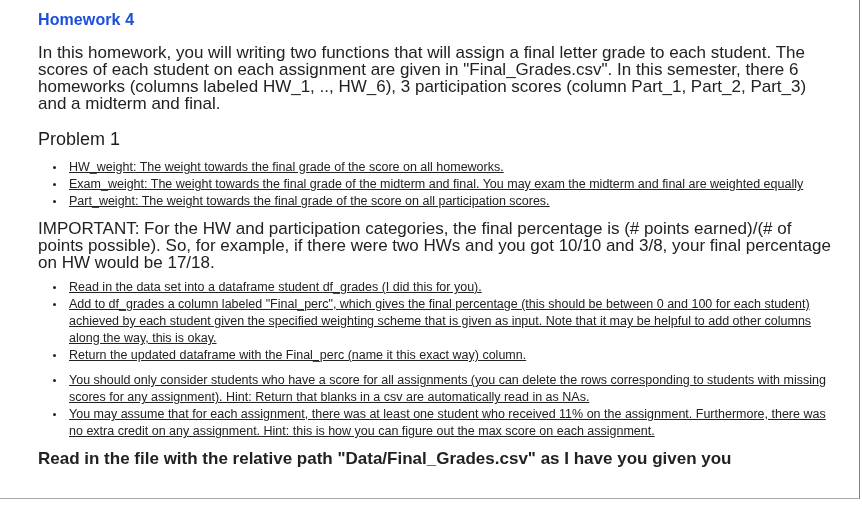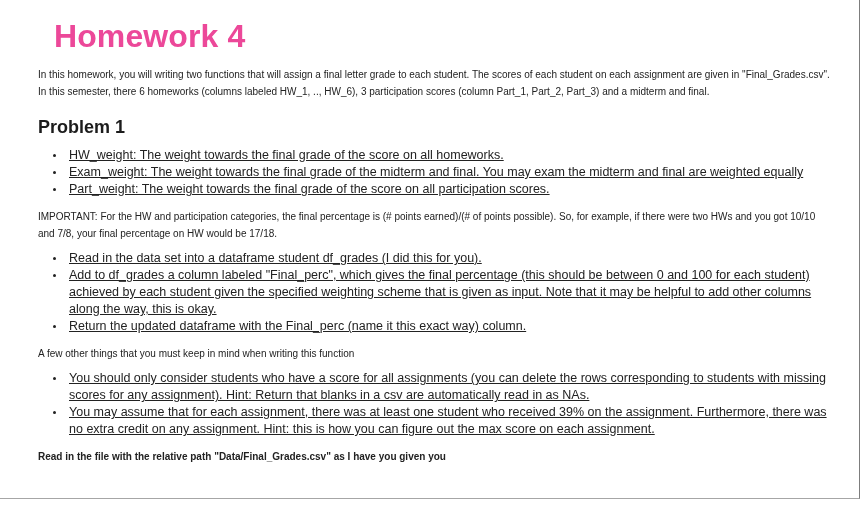--- a/index.html
+++ b/index.html
@@ -19,37 +19,37 @@
   .content {
     box-sizing: border-box;
     width: 860px;
     height: 499px;
     border-right: 1px solid #7d7d7d;
     border-bottom: 1px solid #a6a6a6;
     padding: 6px 26px 0 38px;
     overflow: hidden;
   }
   h1.doc-title {
-    margin: 16px;
-    font-size: 32px;
+    margin: 0;
+    font-size: 16px;
     line-height: 28px;
     font-weight: 700;
-    color: #ec4899;
+    color: #1d4ed8;
     letter-spacing: 0.1px;
   }
   h2.section-heading {
     margin: 16px 0 0 0;
     font-size: 18px;
     line-height: 23px;
-    font-weight: 700;
+    font-weight: 400;
     color: #1c1c1c;
   }
   p.body-text {
     margin: 10px 0 0 0;
-    font-size: 10px;
+    font-size: 17px;
     line-height: 17px;
   }
   p.body-text.bold {
     font-weight: 700;
   }
   ul.doc-list {
     margin: 8px 0 0 0;
     padding: 0 0 0 28px;
     list-style: disc;
   }
@@ -77,32 +77,31 @@
 
     <h2 class="section-heading">Problem 1</h2>
 
 
     <ul class="doc-list">
       <li>HW_weight: The weight towards the final grade of the score on all homeworks.</li>
       <li>Exam_weight: The weight towards the final grade of the midterm and final. You may exam the midterm and final are weighted equally</li>
       <li>Part_weight: The weight towards the final grade of the score on all participation scores.</li>
     </ul>
 
-    <p class="body-text">IMPORTANT: For the HW and participation categories, the final percentage is (# points earned)/(# of points possible). So, for example, if there were two HWs and you got 10/10 and 7/8, your final percentage on HW would be 17/18.</p>
+    <p class="body-text">IMPORTANT: For the HW and participation categories, the final percentage is (# points earned)/(# of points possible). So, for example, if there were two HWs and you got 10/10 and 3/8, your final percentage on HW would be 17/18.</p>
 
 
     <ul class="doc-list">
       <li>Read in the data set into a dataframe student df_grades (I did this for you).</li>
       <li>Add to df_grades a column labeled "Final_perc", which gives the final percentage (this should be between 0 and 100 for each student) achieved by each student given the specified weighting scheme that is given as input. Note that it may be helpful to add other columns along the way, this is okay.</li>
       <li>Return the updated dataframe with the Final_perc (name it this exact way) column.</li>
     </ul>
 
-    <p class="body-text">A few other things that you must keep in mind when writing this function</p>
 
     <ul class="doc-list">
       <li>You should only consider students who have a score for all assignments (you can delete the rows corresponding to students with missing scores for any assignment). Hint: Return that blanks in a csv are automatically read in as NAs.</li>
-      <li>You may assume that for each assignment, there was at least one student who received 39% on the assignment. Furthermore, there was no extra credit on any assignment. Hint: this is how you can figure out the max score on each assignment.</li>
+      <li>You may assume that for each assignment, there was at least one student who received 11% on the assignment. Furthermore, there was no extra credit on any assignment. Hint: this is how you can figure out the max score on each assignment.</li>
     </ul>
 
     <p class="body-text bold">Read in the file with the relative path "Data/Final_Grades.csv" as I have you given you</p>
 
   </div>
 </div>
 
 </body></html>

